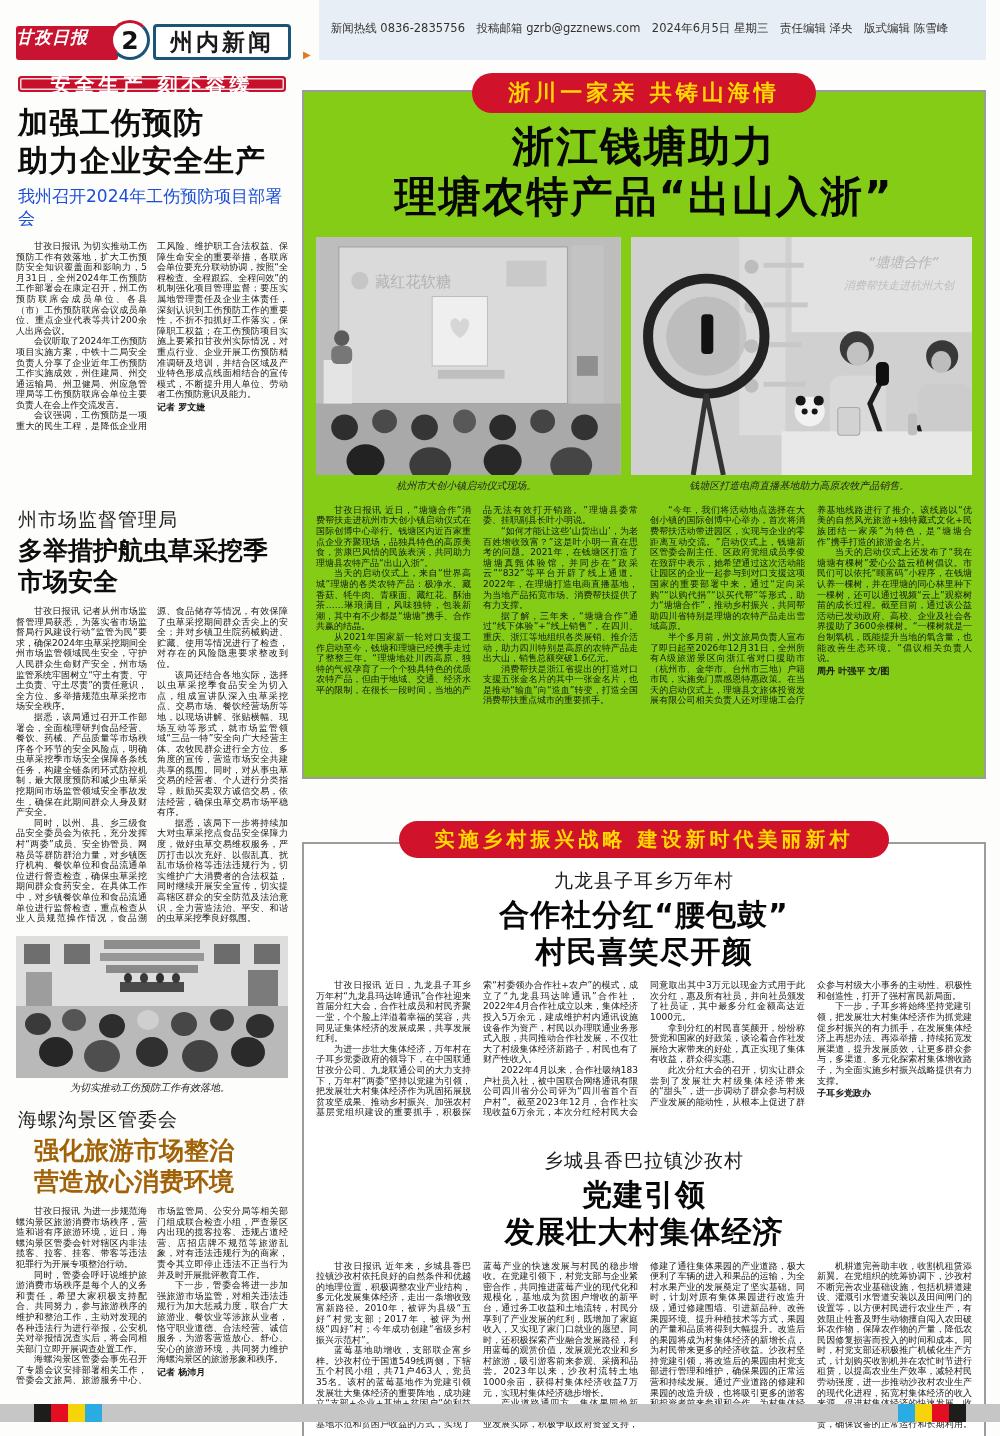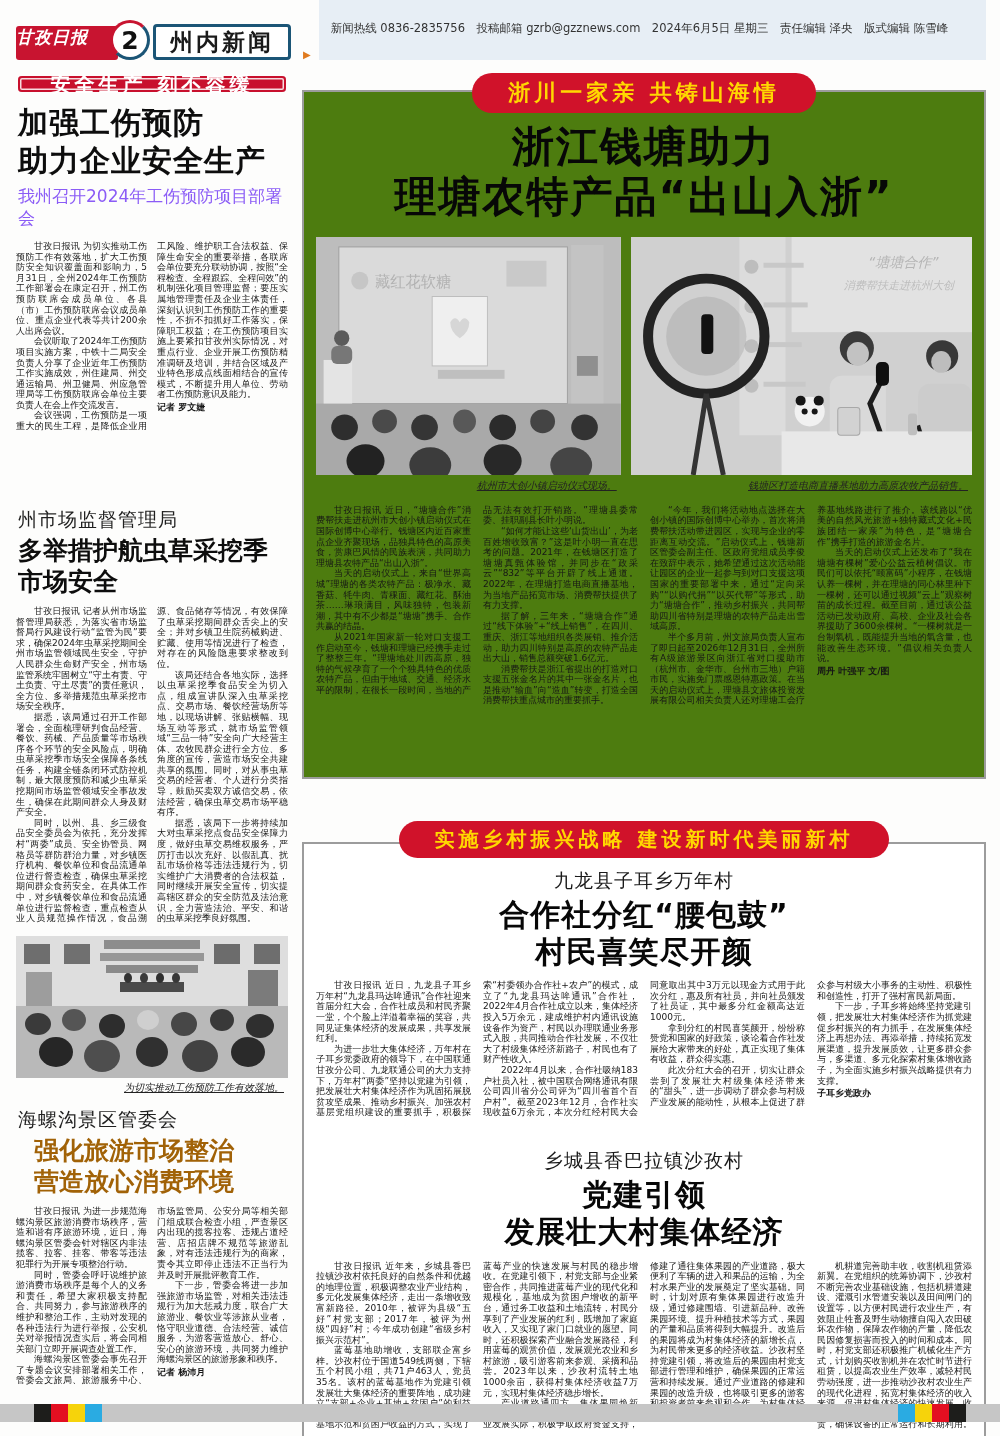--- a/index.html
+++ b/index.html
@@ -27,30 +27,30 @@
   .cols4{column-count:4;column-gap:12px;}
   .bodytxt{font-size:9px;line-height:10.6px;text-align:justify;color:#161616;overflow:hidden;}
   .bodytxt p.para{margin:0;text-indent:2em;}
   .bodytxt p.byline{margin:2px 2px 0 0;text-indent:0;font-weight:bold;}
   .kicker{font-size:19px;color:#1f1f1f;margin:0 0 2px 2px;letter-spacing:1px;}
   
   .safety-banner{height:16px;background:#c8102d;color:#fff;border-radius:4px;margin:2px 2px 12px 2px;
     display:flex;align-items:center;justify-content:center;font-size:20px;font-weight:bold;letter-spacing:4px;
     box-shadow:inset 0 0 0 2px #c8102d, inset 0 0 0 3.5px rgba(255,255,255,.85);}
   .a1-title{font-size:30px;font-weight:bold;line-height:1.28;letter-spacing:1px;margin:0 0 4px 2px;color:#0d0d0d;}
-  .a1-sub{font-size:17px;line-height:1.3;color:#8b5cf6;margin:2px 0 12px 2px;}
+  .a1-sub{font-size:17px;line-height:1.3;color:#1d4ed8;margin:2px 0 12px 2px;}
   .a1-body{height:252px;margin-bottom:14px;}
   .a2-title{font-size:25px;font-weight:bold;line-height:1.24;margin:0 0 9px 2px;color:#0d0d0d;}
   .a2-body{height:322px;margin-bottom:8px;}
   .leftphoto{width:100%;height:142px;display:block;background:#cfcfcf;}
-  .caption{font-size:10px;color:#222;text-align:right;font-style:italic;margin:3px 4px 12px 0;text-decoration:underline;}
+  .caption{font-size:10px;color:#222;text-align:center;font-style:italic;margin:3px 4px 12px 0;}
   .a3-title{font-size:25px;font-weight:bold;line-height:1.24;margin:0 0 9px 18px;color:#a16207;}
   .a3-body{height:200px;}
   
-  .main-box{border:2px solid #9c9c9c;background:#4d7c0f;padding:0 12px 10px;margin-top:16px;}
+  .main-box{border:2px solid #9c9c9c;background:#84cc16;padding:0 12px 10px;margin-top:16px;}
   .banner-pill{background:#d0122a;color:#ffd800;font-weight:bold;text-align:center;border-radius:22px;
     width:fit-content;padding:5px 36px;margin:0 auto;letter-spacing:4px;white-space:nowrap;}
   .main-banner{font-size:22px;position:relative;top:-19px;margin-bottom:-10px;z-index:2;}
   .main-title{text-align:center;font-size:42px;font-weight:900;line-height:1.2;letter-spacing:2px;margin:0 0 14px;color:#070707;}
   .photos{display:flex;gap:10px;}
   .photos figure{margin:0;flex:1;min-width:0;}
   .photos figure.ph2{flex:1.12;}
   .photos svg{width:100%;height:238px;display:block;background:#cfcfcf;}
   .photos .caption{margin:4px 4px 8px 0;}
   .main-body{height:262px;margin-top:4px;}

